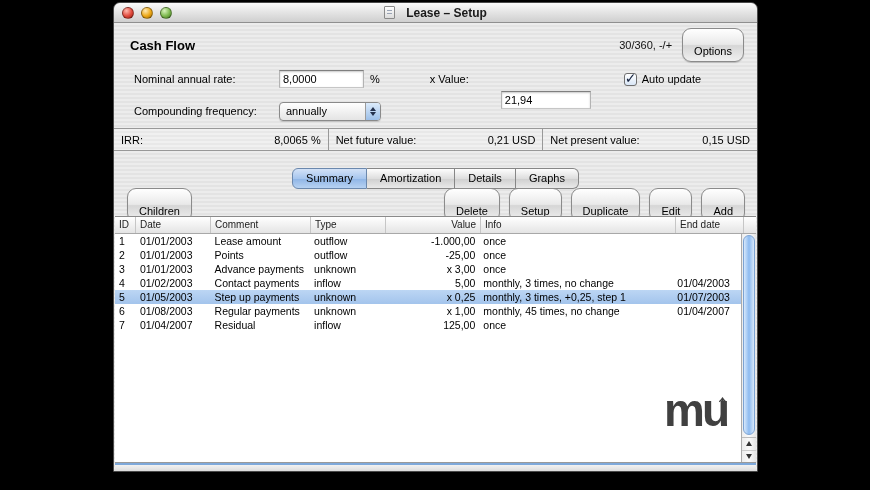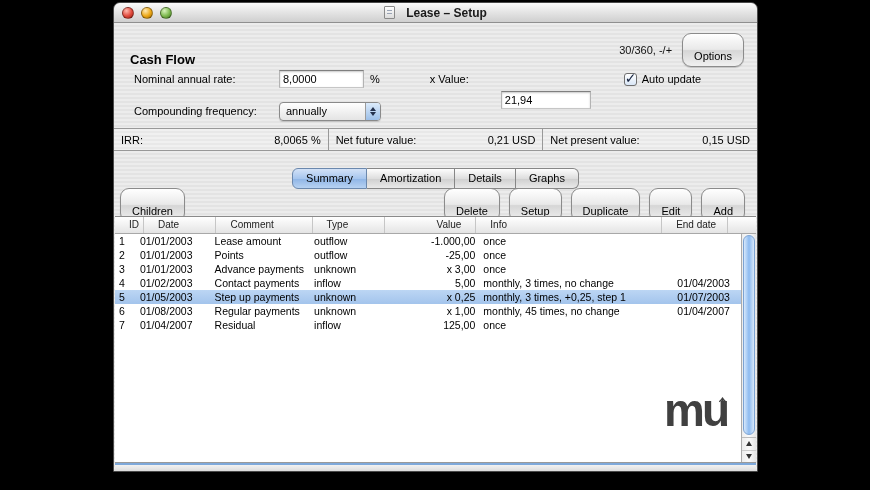--- a/index.html
+++ b/index.html
@@ -33,21 +33,21 @@
   .title-wrap { display:flex; align-items:center; gap:11px; }
   .doc-icon {
     width:11px; height:13px; background:linear-gradient(#fff,#dcdcdc);
     border:1px solid #8a8a8a; border-radius:1px; position:relative;
   }
   .doc-icon::after { content:""; position:absolute; left:2px; top:3px; right:2px; height:6px;
     background:repeating-linear-gradient(180deg,#9aa4b5 0 1px,transparent 1px 3px); }
   .win-title { font-size:12px; font-weight:bold; color:#1b1b1b; }
   
   .content { position:relative; height:449px; }
-  .header-row { height:44px; display:flex; align-items:flex-end; justify-content:space-between; padding:0 13px 0 16px; }
+  .header-row { height:44px; display:flex; align-items:center; justify-content:space-between; padding:0 13px 0 16px; }
   .panel-title { font-size:13px; font-weight:bold; color:#000; }
   .header-right { display:flex; align-items:center; gap:10px; font-size:11px; color:#111; }
   .aqua-btn {
     font-family:inherit; font-size:11px; color:#000;
     height:18px; padding:16px 11px; border-radius:9px;
     border:1px solid #8b8b8b;
     background:linear-gradient(#ffffff,#e9e9e9 48%,#d6d6d6 52%,#f0f0f0);
     box-shadow:0 1px 1px rgba(0,0,0,.18);
     cursor:default;
   }
@@ -104,36 +104,36 @@
   .tab {
     height:21px; line-height:19px; padding:0 13px; font-size:11px; color:#000;
     border:1px solid #868686; border-left:none;
     background:linear-gradient(#fdfdfd,#dedede 50%,#cfcfcf 52%,#e9e9e9);
     cursor:default;
   }
   .tab:first-child { border-left:1px solid #868686; border-radius:6px 0 0 6px; }
   .tab:last-child { border-radius:0 6px 6px 0; }
   .tab.active { background:linear-gradient(#d3e2f7,#a7c6ee 50%,#8fb5e6 52%,#b7d2f2); border-color:#6b88ad; }
   
-  .buttons-row { margin:7px 12px 0 6px; height:18px; display:flex; align-items:center; }
+  .buttons-row { margin:7px 12px 0 13px; height:18px; display:flex; align-items:center; }
   .buttons-row .spacer { flex:1; }
   .right-buttons { display:flex; gap:9px; }
   
   .table-wrap {
     position:absolute; left:1px; right:1px; top:193px; bottom:9px;
     background:#fff; border-top:1px solid #8a8a8a; border-bottom:1px solid #9a9a9a;
     display:flex; flex-direction:column; overflow:hidden;
   }
   .thead {
     display:flex; height:17px; flex:none;
     background:linear-gradient(#ffffff,#e4e4e4);
     border-bottom:1px solid #a8a8a8;
     font-size:10px; color:#222;
   }
-  .th { padding:0 14px; line-height:16px; border-right:1px solid #c6c6c6; white-space:nowrap; overflow:hidden; }
+  .th { padding:0 4px; line-height:16px; border-right:1px solid #c6c6c6; white-space:nowrap; overflow:hidden; }
   .th-spacer { flex:1; border-right:none; }
   .col-id{width:21px}.col-date{width:75px}.col-comment{width:100px}.col-type{width:75px}
   .col-value{width:95px;text-align:right}.col-info{width:195px}.col-end{width:68px}
   .tbody { flex:1; position:relative; margin-right:15px; overflow:hidden; }
   .trow { display:flex; height:14px; font-size:10.5px; color:#000; }
   .trow.selected { background:linear-gradient(#bcd6f4,#a3c4ec); }
   .tcell { padding:0 4px; line-height:14px; white-space:nowrap; overflow:hidden; }
   
   .vscroll {
     position:absolute; right:0; top:17px; bottom:0; width:15px;

